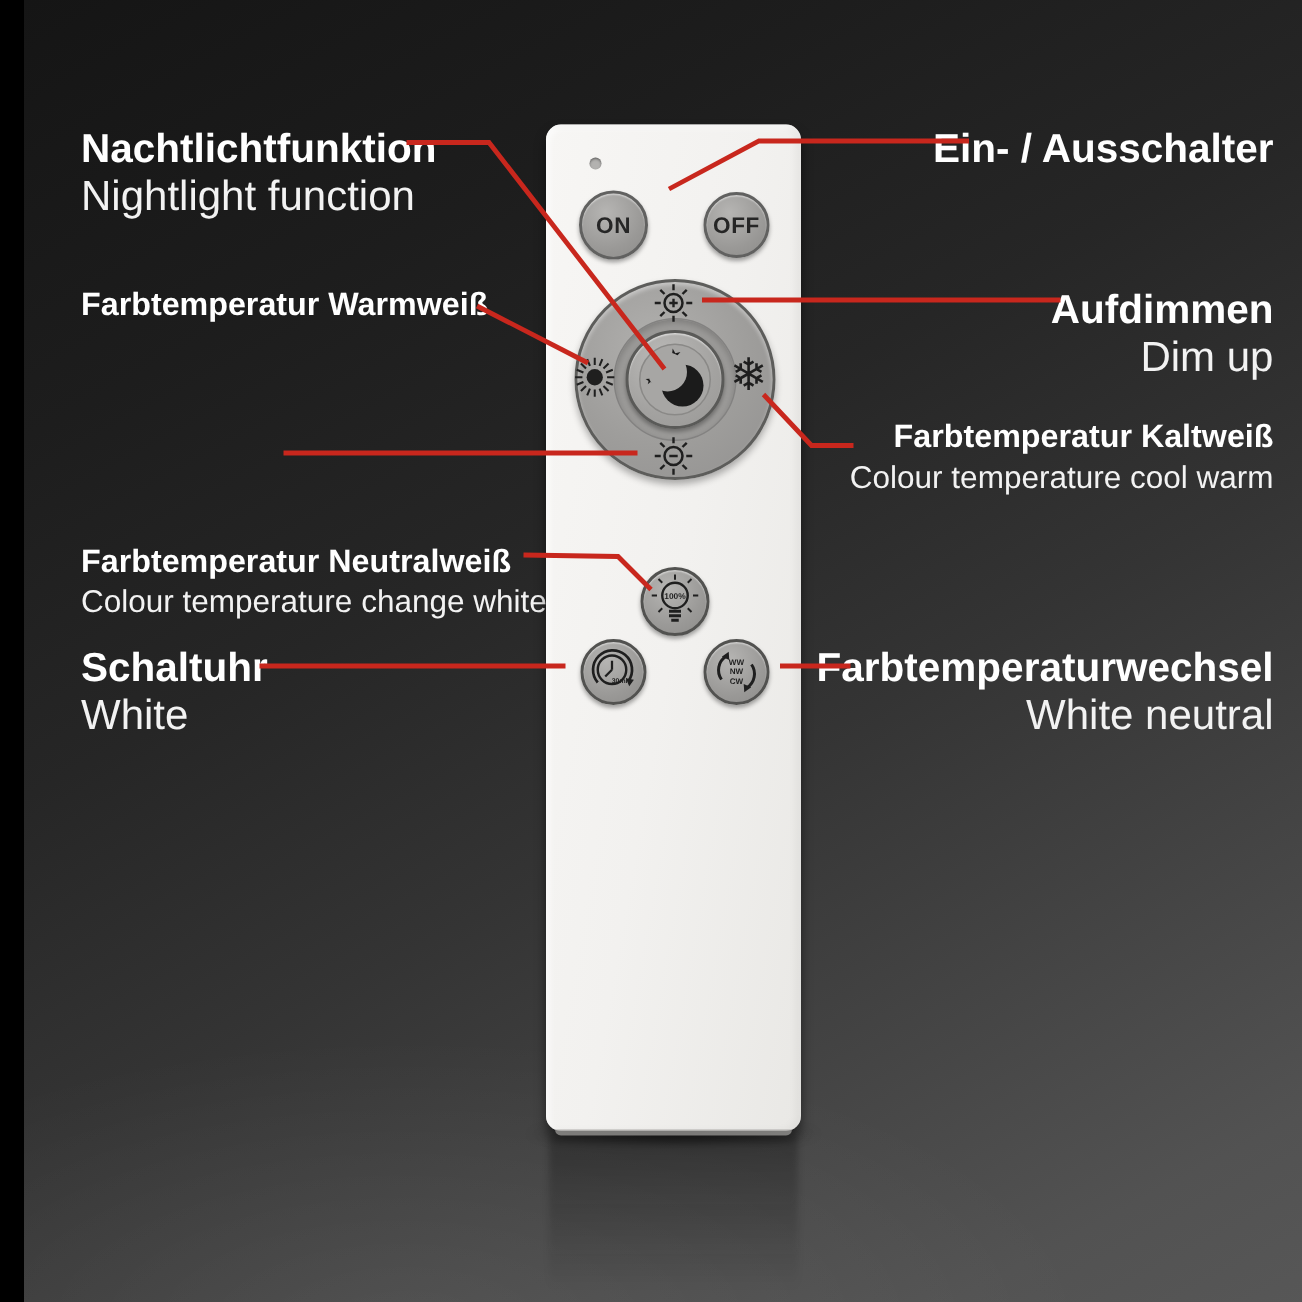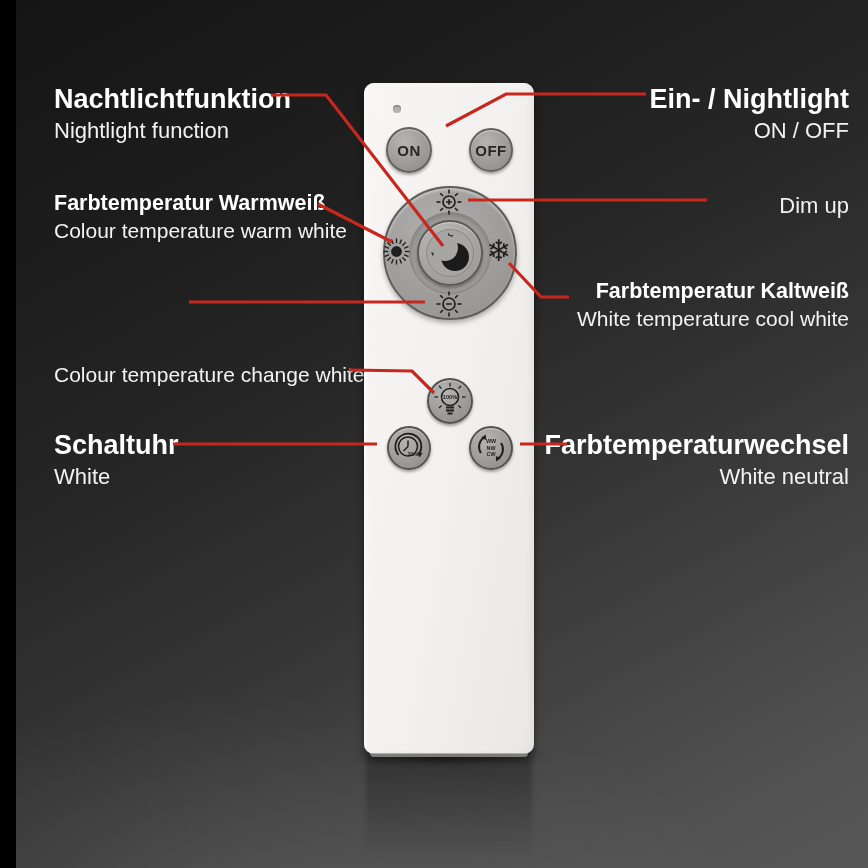--- a/index.html
+++ b/index.html
@@ -13,21 +13,21 @@
     position:absolute; inset:0;
     background:radial-gradient(ellipse 700px 300px at 30% 102%, rgba(255,255,255,0.07), rgba(255,255,255,0) 65%);
   }
   
   .ann { position:absolute; color:#ffffff; white-space:nowrap; }
   .ann.left  { left:38px; text-align:left; }
   .ann.right { right:35px; text-align:right; }
   .ann .de { font-weight:bold; color:#ffffff; }
   .ann .en { font-weight:normal; color:#f2f2f2; }
   .ann.lg .de { font-size:27px; line-height:32px; }
-  .ann.lg .en { font-size:22px; line-height:31px; }
+  .ann.lg .en { font-size:28px; line-height:31px; }
   .ann.sm .de { font-size:21.5px; line-height:27px; }
   .ann.sm .en { font-size:21px;   line-height:27px; }
   
   svg.lines { position:absolute; left:0; top:0; z-index:5; pointer-events:none; }
   
   .remote {
     position:absolute; left:348px; top:83px; width:170px; height:671px;
     border-radius:10px; z-index:2;
     background:linear-gradient(100deg, #f7f6f4 0%, #f2f1ef 50%, #e9e8e5 100%);
     box-shadow:0 5px 7px rgba(0,0,0,0.5), inset -3px 0 6px rgba(0,0,0,0.05), inset 2px 2px 5px rgba(255,255,255,0.8);
@@ -102,40 +102,40 @@
 
 <div class="stage">
   <div class="floor-glow"></div>
 
   <div class="ann left lg" style="top:83px">
     <div class="de">Nachtlichtfunktion</div>
     <div class="en">Nightlight function</div>
   </div>
   <div class="ann left sm" style="top:190px">
     <div class="de">Farbtemperatur Warmweiß</div>
-    <div class="en">Colour temperature warm white</div>
   </div>
   <div class="ann left sm" style="top:361px">
+    <div class="de">Farbtemperatur Neutralweiß</div>
     <div class="en">Colour temperature change white</div>
   </div>
   <div class="ann left lg" style="top:429px">
     <div class="de">Schaltuhr</div>
     <div class="en">White</div>
   </div>
 
   <div class="ann right lg" style="top:83px">
-    <div class="de">Ein- / Nightlight</div>
-    <div class="en">ON / OFF</div>
+    <div class="de">Ein- / Ausschalter</div>
   </div>
   <div class="ann right lg" style="top:190px">
+    <div class="de">Aufdimmen</div>
     <div class="en">Dim up</div>
   </div>
   <div class="ann right sm" style="top:278px">
     <div class="de">Farbtemperatur Kaltweiß</div>
-    <div class="en">White temperature cool white</div>
+    <div class="en">Colour temperature cool warm</div>
   </div>
   <div class="ann right lg" style="top:429px">
     <div class="de">Farbtemperaturwechsel</div>
     <div class="en">White neutral</div>
   </div>
 
   <div class="remote-shadow"></div>
   <div class="remote-reflection"></div>
 
   <div class="remote">

